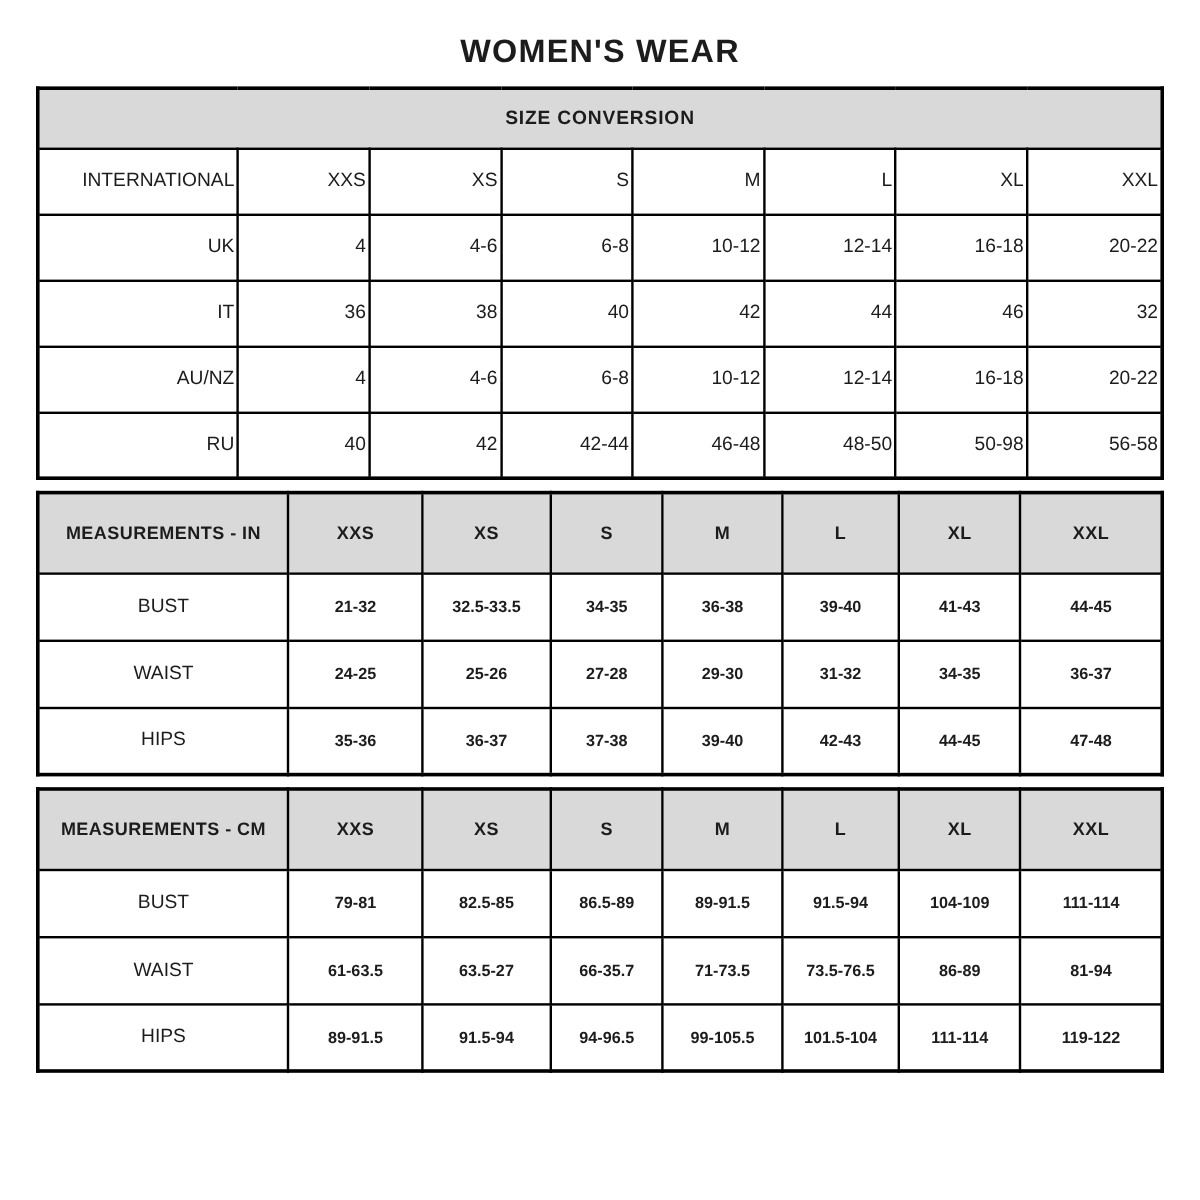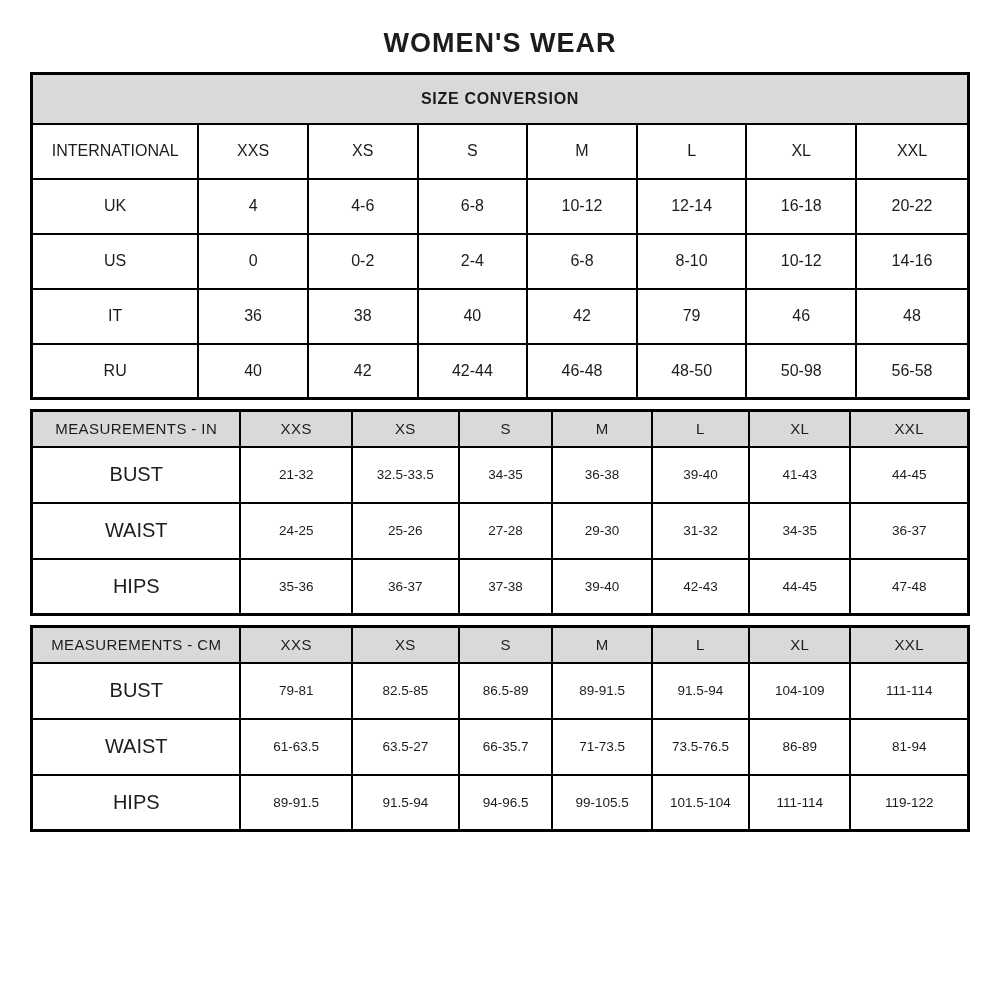--- a/index.html
+++ b/index.html
@@ -49,43 +49,45 @@
     font-size:16px;
     letter-spacing:0.7px;
     height:50px;
   }
   .t1 thead tr.sizes-row th,
   .t1 tbody th,
   .t1 tbody td{
     font-size:16px;
     height:55px;
     background:#ffffff;
+    text-align:right;
   }
   
   .meas{
     margin-top:9px;
   }
   .meas thead th{
     background:var(--header-bg);
-    font-weight:400;
+    font-weight:700;
     font-size:15px;
     letter-spacing:0.4px;
-    height:36px;
+    height:67px;
   }
   .meas tbody th.row-label{
-    font-size:20px;
+    font-size:16px;
     font-weight:normal;
     height:56px;
     background:#ffffff;
     margin-top:44px;
   }
   .meas tbody td{
     font-size:13.5px;
     height:56px;
     background:#ffffff;
+    font-weight:bold;
   }
 </style>
 </head>
 <body>
 
 <div class="page">
 
   <h1 class="page-title">WOMEN'S WEAR</h1>
 
   <table class="t1">
@@ -119,38 +121,38 @@
           <th class="row-label">UK</th>
           <td>4</td>
           <td>4-6</td>
           <td>6-8</td>
           <td>10-12</td>
           <td>12-14</td>
           <td>16-18</td>
           <td>20-22</td>
         </tr>
         <tr>
-          <th class="row-label">US</th>
-          <td>0</td>
-          <td>0-2</td>
-          <td>2-4</td>
-          <td>6-8</td>
-          <td>8-10</td>
-          <td>10-12</td>
-          <td>14-16</td>
-        </tr>
-        <tr>
           <th class="row-label">IT</th>
           <td>36</td>
           <td>38</td>
           <td>40</td>
           <td>42</td>
-          <td>79</td>
+          <td>44</td>
           <td>46</td>
-          <td>48</td>
+          <td>32</td>
+        </tr>
+        <tr>
+          <th class="row-label">AU/NZ</th>
+          <td>4</td>
+          <td>4-6</td>
+          <td>6-8</td>
+          <td>10-12</td>
+          <td>12-14</td>
+          <td>16-18</td>
+          <td>20-22</td>
         </tr>
         <tr>
           <th class="row-label">RU</th>
           <td>40</td>
           <td>42</td>
           <td>42-44</td>
           <td>46-48</td>
           <td>48-50</td>
           <td>50-98</td>
           <td>56-58</td>

